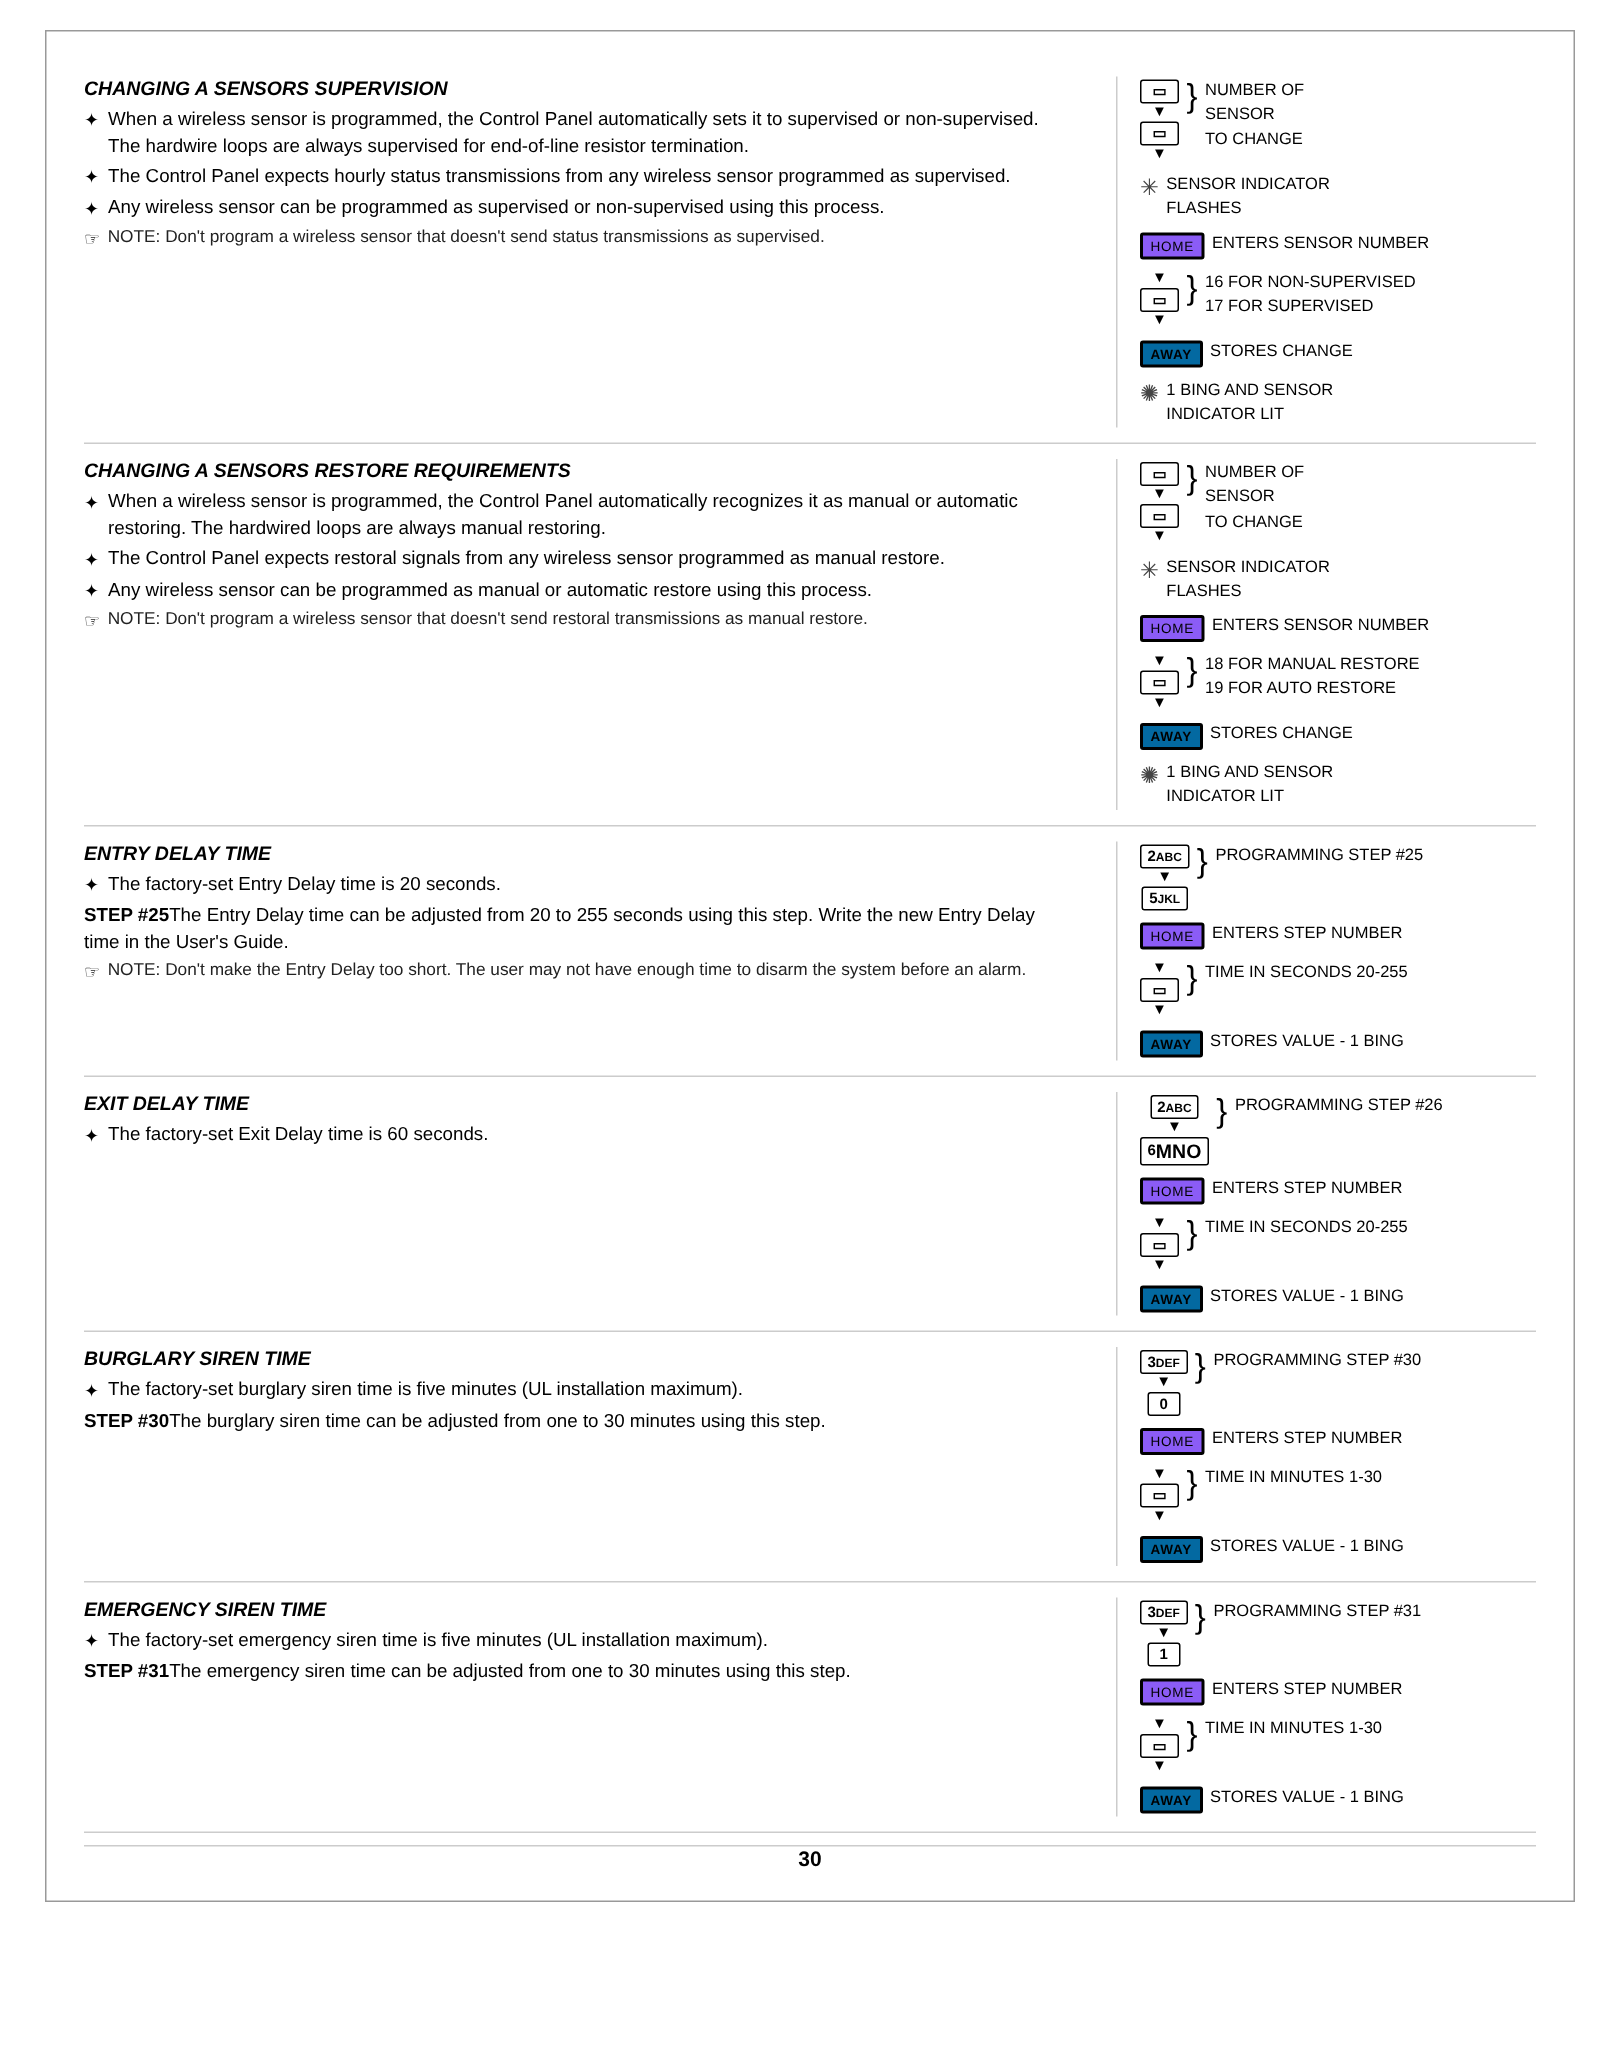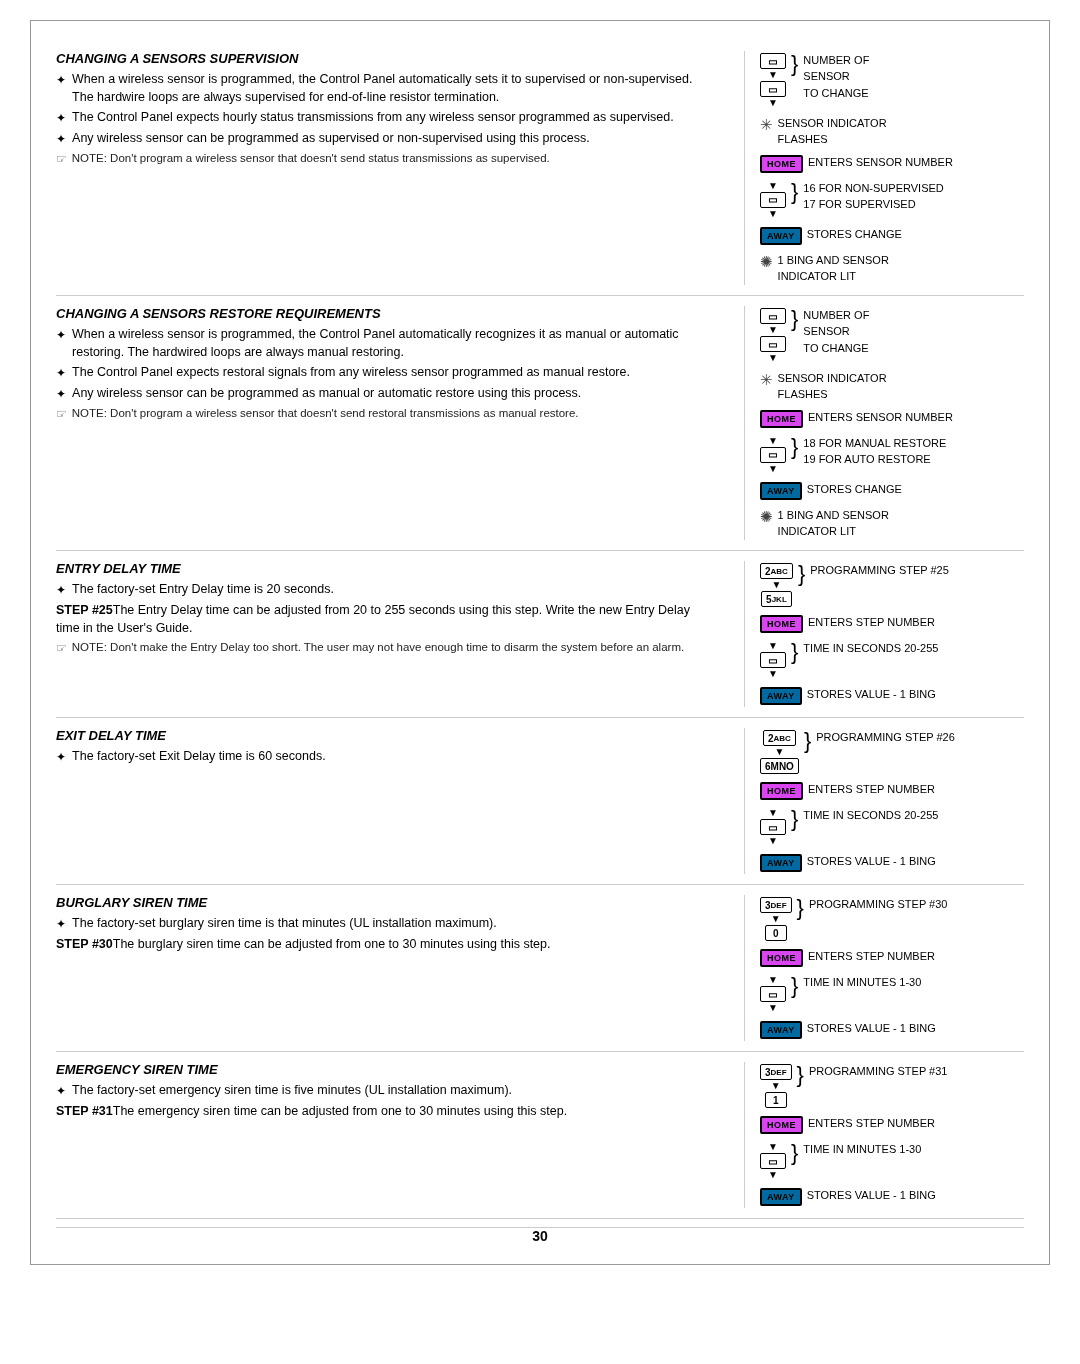--- a/index.html
+++ b/index.html
@@ -85,23 +85,23 @@
       padding: 1px 4px;
       min-width: 26px;
       min-height: 16px;
       border-radius: 2px;
     }
     .btn-home {
       display: inline-flex;
       align-items: center;
       justify-content: center;
       border: 2px solid #000;
-      background: #d946ef;
+      background: #8b5cf6;
       font-size: 9px;
-      font-weight: bold;
+      font-weight: normal;
       padding: 2px 5px;
       min-width: 36px;
       min-height: 18px;
       border-radius: 2px;
       letter-spacing: 0.5px;
     }
     .btn-away {
       display: inline-flex;
       align-items: center;
       justify-content: center;
@@ -378,21 +378,21 @@
       <div class="bullet-item">
         <span class="bullet-diamond">✦</span>
         <span>The factory-set Exit Delay time is 60 seconds.</span>
       </div>
     </div>
     <div class="section-right">
       <div class="panel-block">
         <div class="small-btn-stack">
           <div class="btn-num">2<sup style="font-size:8px">ABC</sup></div>
           <div class="arrow-between">▼</div>
-          <div class="btn-num">6<sup style="font-size:10px">MNO</sup></div>
+          <div class="btn-num">6<sup style="font-size:13px">MNO</sup></div>
         </div>
         <div class="brace-col">}</div>
         <span class="panel-label">PROGRAMMING STEP #26</span>
       </div>
       <div class="panel-block">
         <div class="btn-home">HOME</div>
         <span class="panel-label">ENTERS STEP NUMBER</span>
       </div>
       <div class="panel-block">
         <div class="small-btn-stack">
@@ -408,21 +408,21 @@
         <span class="panel-label">STORES VALUE - 1 BING</span>
       </div>
     </div>
   </div>
 
   <div class="section">
     <div class="section-left">
       <div class="section-title">BURGLARY SIREN TIME</div>
       <div class="bullet-item">
         <span class="bullet-diamond">✦</span>
-        <span>The factory-set burglary siren time is that minutes (UL installation maximum).</span>
+        <span>The factory-set burglary siren time is five minutes (UL installation maximum).</span>
       </div>
       <div class="step-text">
         <strong>STEP #30</strong><span>The burglary siren time can be adjusted from one to 30 minutes using this step.</span>
       </div>
     </div>
     <div class="section-right">
       <div class="panel-block">
         <div class="small-btn-stack">
           <div class="btn-num">3<sup style="font-size:8px">DEF</sup></div>
           <div class="arrow-between">▼</div>

